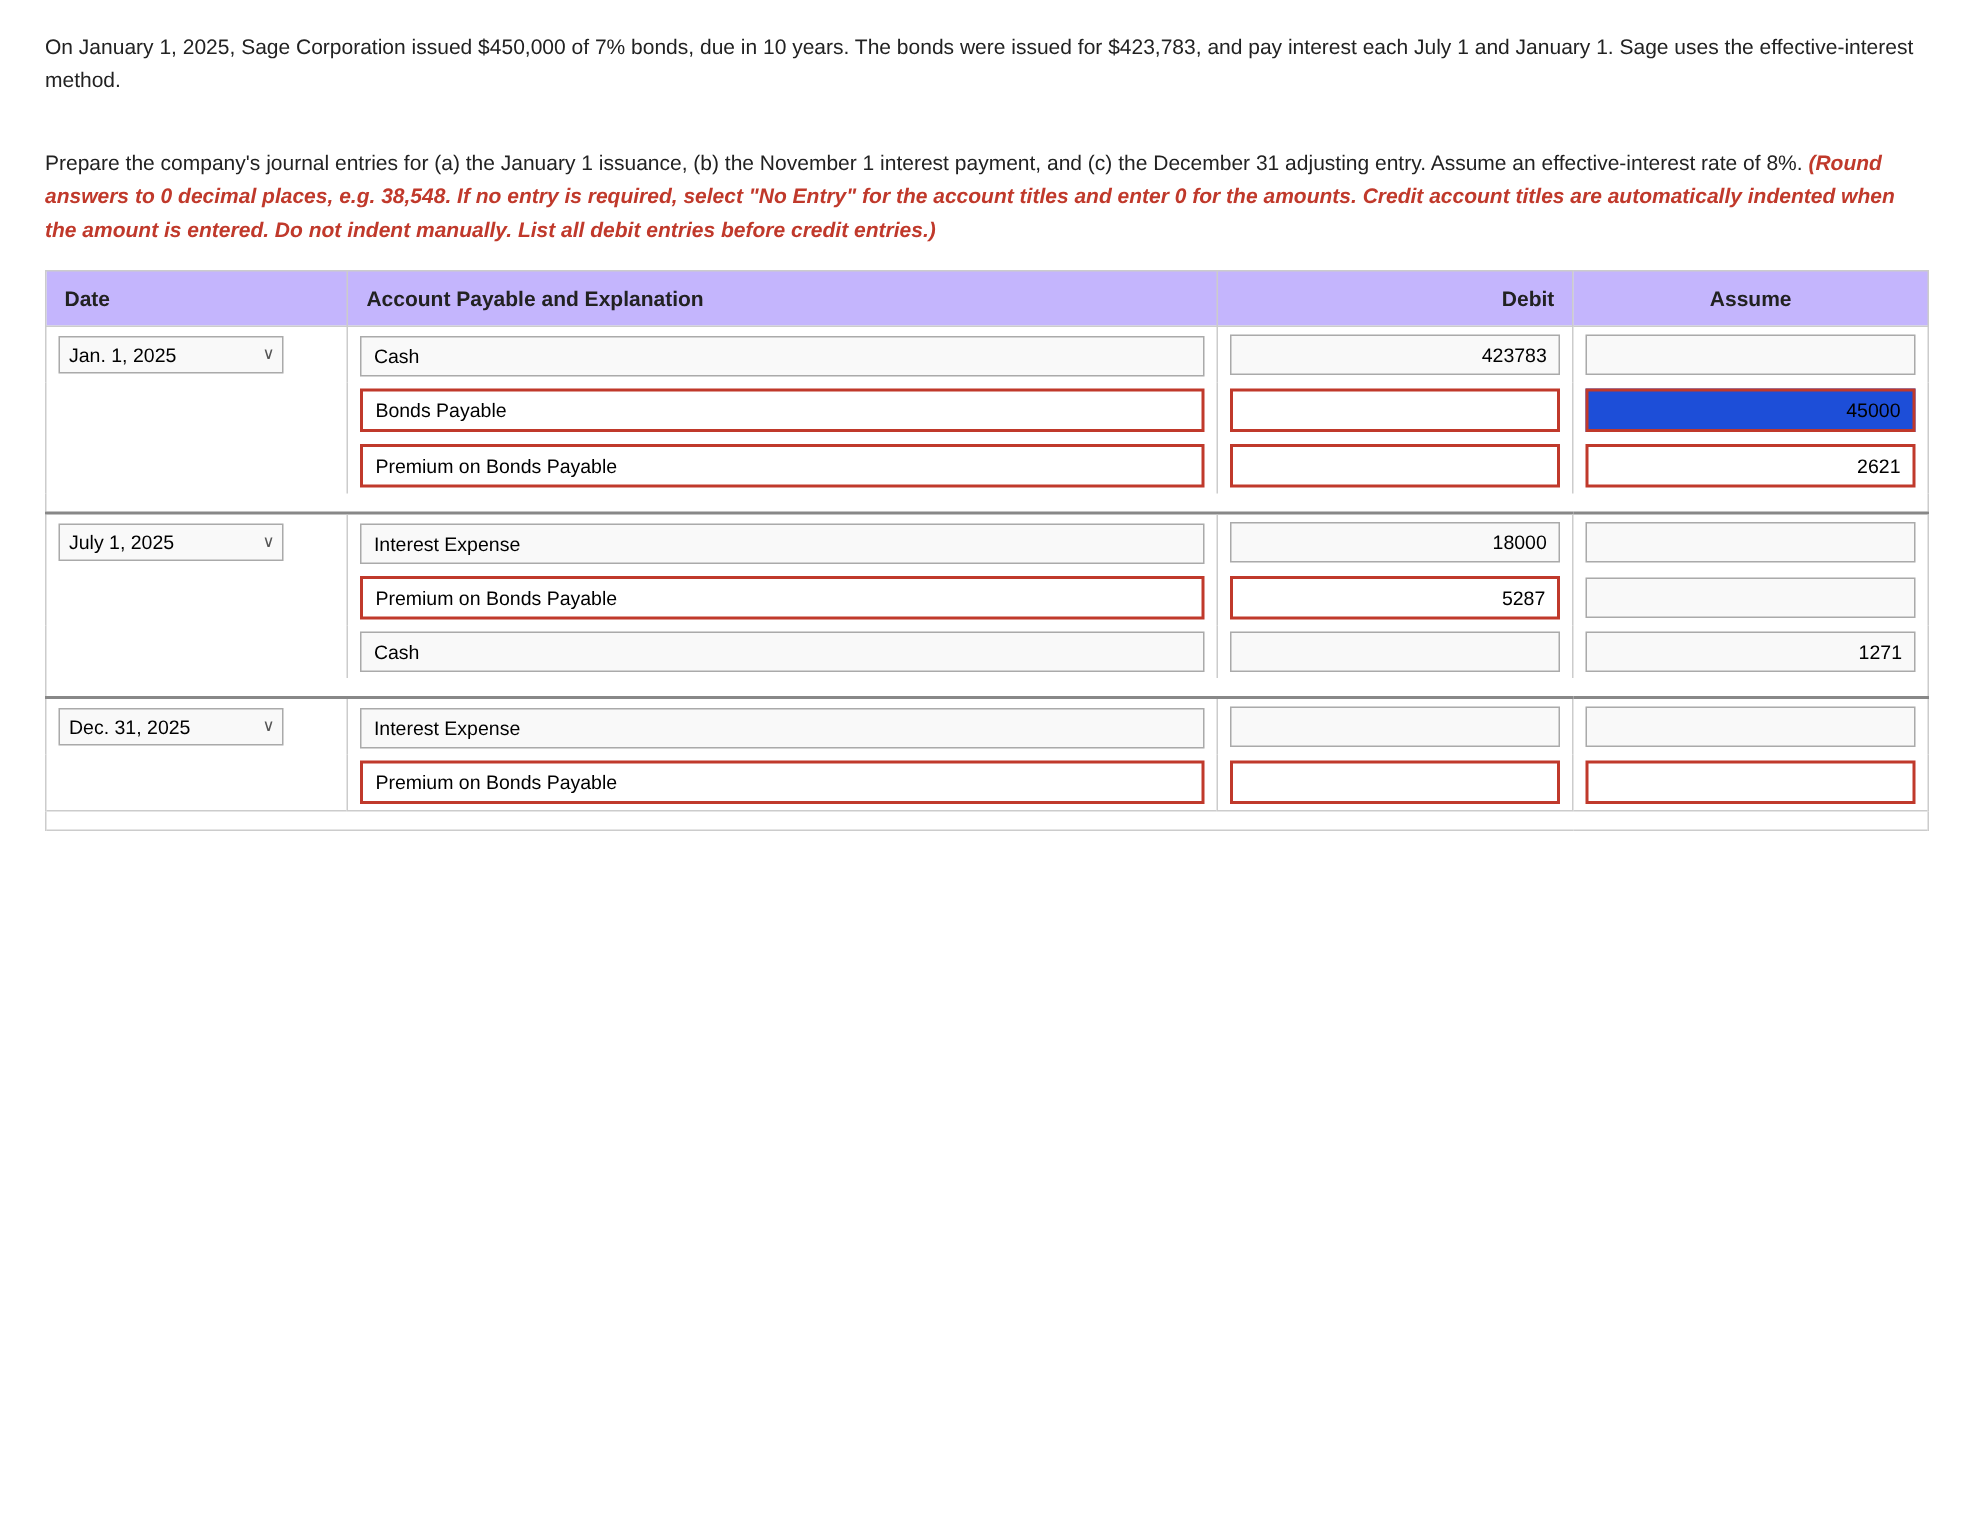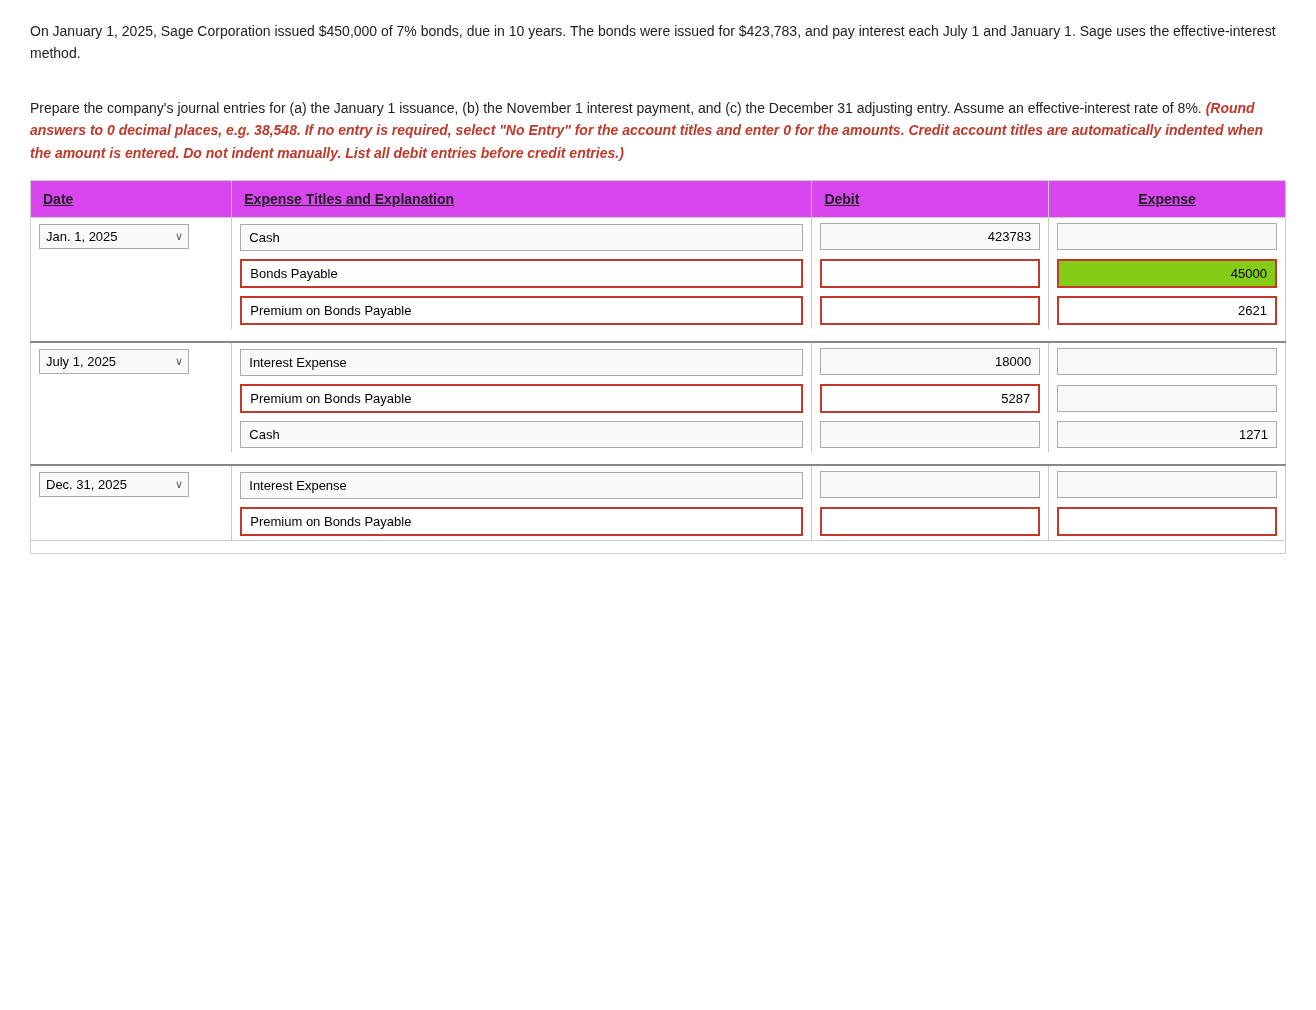--- a/index.html
+++ b/index.html
@@ -25,22 +25,21 @@
       margin-bottom: 24px;
     }
 
     .journal-table {
       width: 100%;
       border-collapse: collapse;
       border: 1px solid #ccc;
     }
 
     .journal-table thead tr {
-      background: #d946ef;
-      text-decoration: underline;
+      background: #c4b5fd;
     }
 
     .journal-table thead th {
       padding: 10px 12px;
       font-weight: bold;
       border: 1px solid #ccc;
       text-align: left;
     }
 
     .journal-table td {
@@ -80,37 +79,37 @@
   <p>
     <span>Prepare the company's journal entries for (a) the January 1 issuance, (b) the November 1 interest payment, and (c) the December 31 adjusting entry. Assume an effective-interest rate of 8%.</span>
     <span class="instructions">(Round answers to 0 decimal places, e.g. 38,548. If no entry is required, select "No Entry" for the account titles and enter 0 for the amounts. Credit account titles are automatically indented when the amount is entered. Do not indent manually. List all debit entries before credit entries.)</span>
   </p>
 </div>
 
 <table class="journal-table">
   <thead>
     <tr>
       <th style="width:170px;">Date</th>
-      <th style="width:490px;">Expense Titles and Explanation</th>
-      <th style="width:200px; text-align:left;">Debit</th>
-      <th style="width:200px; text-align:center;">Expense</th>
+      <th style="width:490px;">Account Payable and Explanation</th>
+      <th style="width:200px; text-align:right;">Debit</th>
+      <th style="width:200px; text-align:center;">Assume</th>
     </tr>
   </thead>
   <tbody id="journal-body">
   <tr>
         <td style="width: 170px; padding-top: 6px; padding-bottom: 6px; padding-left: 8px;"><div class="select-wrapper"><select style="width: 150px; padding: 4px 24px 4px 6px; font-size: 13px; border: 1px solid rgb(170, 170, 170); background: rgb(249, 249, 249); appearance: none;"><option value="Jan. 1, 2025">Jan. 1, 2025</option><option value="July 1, 2025">July 1, 2025</option><option value="Dec. 31, 2025">Dec. 31, 2025</option></select></div></td>
         <td style="width: 490px; padding: 6px 8px 4px;"><input type="text" value="Cash" style="width: 100%; padding: 5px 8px; font-size: 13px; border: 1px solid rgb(170, 170, 170); background: rgb(249, 249, 249);"></td>
         <td style="width: 200px; padding: 4px 8px;"><input type="text" value="423783" style="width: 100%; padding: 5px 8px; font-size: 13px; text-align: right; border: 1px solid rgb(170, 170, 170); background: rgb(249, 249, 249);"></td>
         <td style="width: 200px; padding: 4px 8px;"><input type="text" style="width: 100%; padding: 5px 8px; font-size: 13px; text-align: right; border: 1px solid rgb(170, 170, 170); background: rgb(249, 249, 249);"></td>
       </tr>
       <tr>
         <td style="width: 170px; padding-top: 6px; padding-bottom: 6px; padding-left: 8px;"></td>
         <td style="width: 490px; padding: 4px 8px;"><input type="text" value="Bonds Payable" style="width: 100%; padding: 5px 8px; font-size: 13px; border: 2px solid rgb(192, 57, 43); background: rgb(255, 255, 255);"></td>
         <td style="width: 200px; padding: 4px 8px;"><input type="text" style="width: 100%; padding: 5px 8px; font-size: 13px; text-align: right; border: 2px solid rgb(192, 57, 43); background: rgb(255, 255, 255);"></td>
-        <td style="width: 200px; padding: 4px 8px;"><input type="text" value="45000" style="width: 100%; padding: 5px 8px; font-size: 13px; text-align: right; border: 2px solid rgb(192, 57, 43); background: #84cc16;"></td>
+        <td style="width: 200px; padding: 4px 8px;"><input type="text" value="45000" style="width: 100%; padding: 5px 8px; font-size: 13px; text-align: right; border: 2px solid rgb(192, 57, 43); background: #1d4ed8;"></td>
       </tr>
       <tr>
         <td style="width: 170px; padding-top: 6px; padding-bottom: 6px; padding-left: 8px;"></td>
         <td style="width: 490px; padding: 4px 8px;"><input type="text" value="Premium on Bonds Payable" style="width: 100%; padding: 5px 8px; font-size: 13px; border: 2px solid rgb(192, 57, 43); background: rgb(255, 255, 255);"></td>
         <td style="width: 200px; padding: 4px 8px;"><input type="text" style="width: 100%; padding: 5px 8px; font-size: 13px; text-align: right; border: 2px solid rgb(192, 57, 43); background: rgb(255, 255, 255);"></td>
         <td style="width: 200px; padding: 4px 8px;"><input type="text" value="2621" style="width: 100%; padding: 5px 8px; font-size: 13px; text-align: right; border: 2px solid rgb(192, 57, 43); background: rgb(255, 255, 255);"></td>
       </tr>
       <tr>
         <td colspan="4" style="height: 8px; border-bottom: 1px solid rgb(204, 204, 204);"></td>
       </tr>

